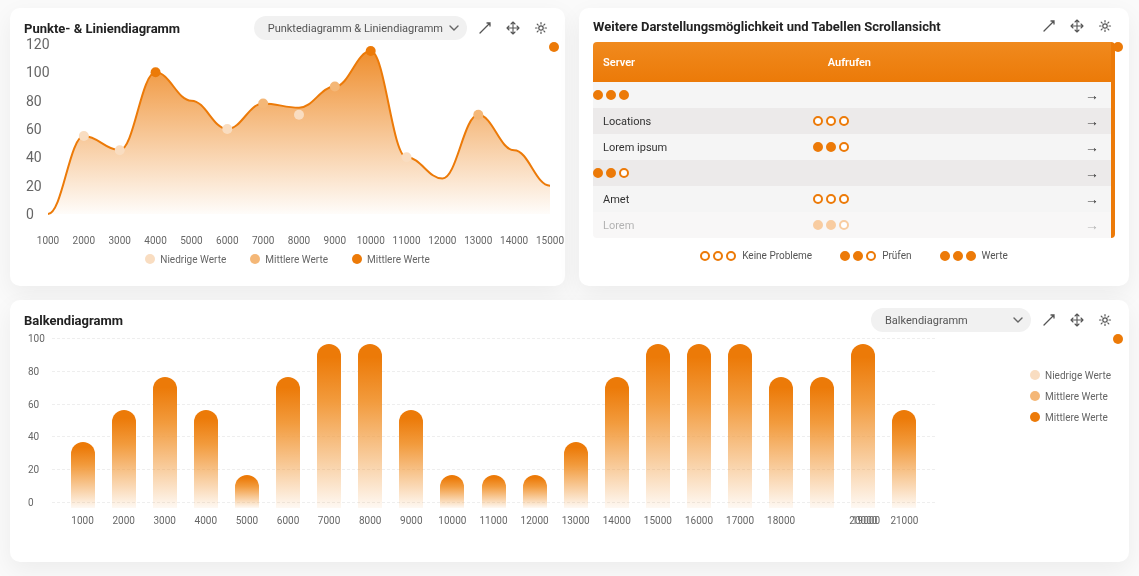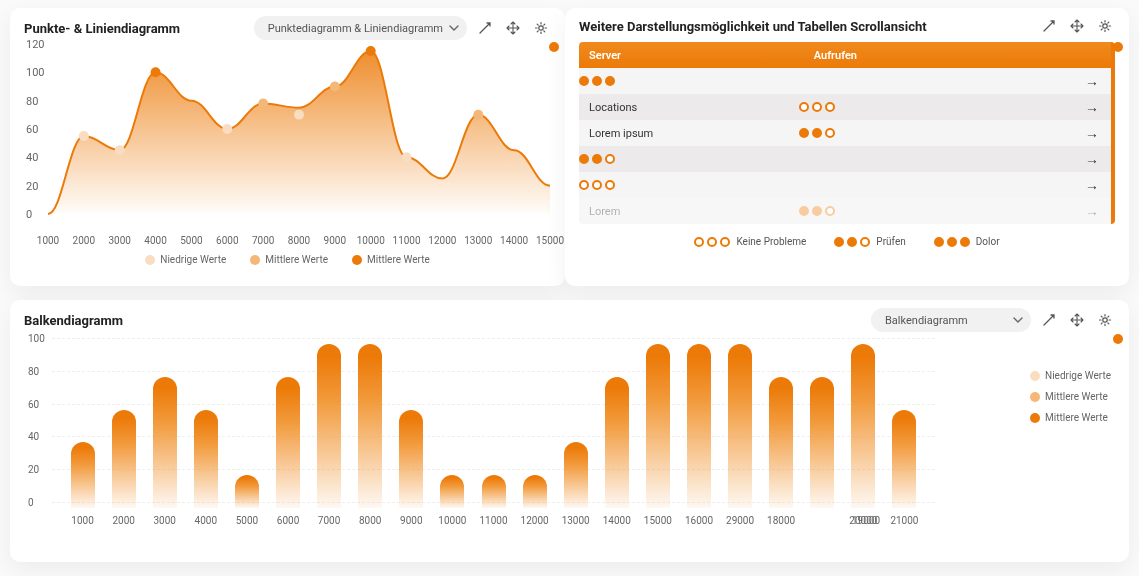--- a/index.html
+++ b/index.html
@@ -1,38 +1,38 @@
 <!DOCTYPE html>
 <html><head>
 <meta charset="utf-8">
 <style>
   *{box-sizing:border-box;margin:0;padding:0;font-family:-apple-system,BlinkMacSystemFont,"Segoe UI",Roboto,Arial,sans-serif}
   body{background:#fafafa;width:1139px;height:576px;overflow:hidden;padding:8px 10px;color:#222}
-  .row{display:flex;}
+  .row{display:flex;gap:14px}
   .card{background:#fff;border-radius:10px;box-shadow:0 8px 24px rgba(0,0,0,.06);padding:8px 14px 10px;position:relative}
   .card-head{display:flex;align-items:center;justify-content:space-between;margin-bottom:4px}
   .title{font-size:13px;font-weight:700;color:#222}
   .head-right{display:flex;align-items:center;gap:8px}
   .select{background:#f1f1f1;border-radius:14px;height:24px;display:flex;align-items:center;padding:0 24px 0 14px;font-size:11px;color:#555;position:relative;cursor:pointer;user-select:none}
   .select svg{position:absolute;right:8px;top:50%;transform:translateY(-50%)}
   .iconbtn{width:20px;height:20px;display:flex;align-items:center;justify-content:center;cursor:pointer;color:#555}
   .iconbtn svg{display:block}
   .dot-indicator{width:10px;height:10px;border-radius:50%;position:absolute;right:6px;top:34px}
   
   .chart1{flex:0 0 555px;height:278px}
   .plot1{position:relative;width:520px;height:188px;margin-left:6px}
-  .ytick{position:absolute;left:-4px;font-size:11px;color:#666;transform:translateY(-50%)}
+  .ytick{position:absolute;left:-4px;font-size:14px;color:#666;transform:translateY(-50%)}
   .xtick{position:absolute;bottom:-14px;font-size:10px;color:#666;transform:translateX(-50%)}
   .legend{display:flex;gap:24px;justify-content:center;margin-top:22px}
-  .leg-item{display:flex;align-items:center;gap:5px;font-size:10px;color:#666}
+  .leg-item{display:flex;align-items:flex-start;gap:5px;font-size:10px;color:#666}
   .leg-dot{width:10px;height:10px;border-radius:50%}
   
   .card2{flex:1;height:278px;display:flex;flex-direction:column}
   .tbl-wrap{border-right:4px solid #EC7A08;border-radius:4px;overflow:hidden;margin-top:2px}
-  .tbl-head{display:flex;background:linear-gradient(#f08a1e,#EC7A08);color:#fff;font-size:11px;font-weight:600;height:26px;align-items:center}
+  .tbl-head{display:flex;background:linear-gradient(#f08a1e,#EC7A08);color:#fff;font-size:11px;font-weight:600;height:40px;align-items:center}
   .col-server{width:220px;padding-left:10px}
   .col-status{flex:1;text-align:left}
   .col-open{width:70px;text-align:right;padding-right:12px}
   .tbl-row{display:flex;align-items:center;height:26px;font-size:11px;color:#333}
   .tbl-row:nth-child(odd){background:#f5f5f5}
   .tbl-row:nth-child(even){background:#eceaea}
   .tbl-row.faded{opacity:.38}
   .status-dots{display:flex;gap:3px}
   .sd{width:10px;height:10px;border-radius:50%}
   .sd.fill{background:#EC7A08;border:2px solid #EC7A08}
@@ -185,20 +185,21 @@
       <div class="col-status">
               <div class="status-dots">
         <span class="sd fill"></span>
                 <span class="sd fill"></span>
                 <span class="sd empty"></span>
       </div>
             </div>
       <div class="col-open arrow">→</div>
           </div>
           <div class="tbl-row">
+            <div class="col-server">Amet</div>
       <div class="col-status">
               <div class="status-dots">
         <span class="sd empty"></span>
                 <span class="sd empty"></span>
                 <span class="sd empty"></span>
       </div>
             </div>
       <div class="col-open arrow">→</div>
           </div>
           <div class="tbl-row faded">
@@ -230,21 +231,21 @@
             <span class="sd empty"></span>
           </div>
           <span>Prüfen</span>
         </div>
         <div class="tbl-leg-item">
           <div class="status-dots">
             <span class="sd fill"></span>
             <span class="sd fill"></span>
             <span class="sd fill"></span>
           </div>
-          <span>Dolor</span>
+          <span>Werte</span>
         </div>
       </div>
   </div>
 </div>
 
 <div class="card card3">
   <div class="card-head">
     <div class="title">Balkendiagramm</div>
     <div class="head-right">
       <div class="select" style="width:160px">
@@ -317,21 +318,21 @@
       <div class="x2tick" style="left: 277.119px;">7000</div>
       <div class="x2tick" style="left: 318.214px;">8000</div>
       <div class="x2tick" style="left: 359.31px;">9000</div>
       <div class="x2tick" style="left: 400.405px;">10000</div>
       <div class="x2tick" style="left: 441.5px;">11000</div>
       <div class="x2tick" style="left: 482.595px;">12000</div>
       <div class="x2tick" style="left: 523.69px;">13000</div>
       <div class="x2tick" style="left: 564.786px;">14000</div>
       <div class="x2tick" style="left: 605.881px;">15000</div>
       <div class="x2tick" style="left: 646.976px;">16000</div>
-      <div class="x2tick" style="left: 688.071px;">29000</div>
+      <div class="x2tick" style="left: 688.071px;">17000</div>
       <div class="x2tick" style="left: 729.167px;">18000</div>
       <div class="x2tick" style="left: 814px;">19000</div>
       <div class="x2tick" style="left: 811.357px; margin-top: 18px;">20000</div>
       <div class="x2tick" style="left: 852.452px;">21000</div>
     </div>
   <div class="bar-legend">
     <div class="leg-item">
         <span class="leg-dot" style="background:#F9DDC1"></span>
         <span>Niedrige Werte</span>
       </div>

